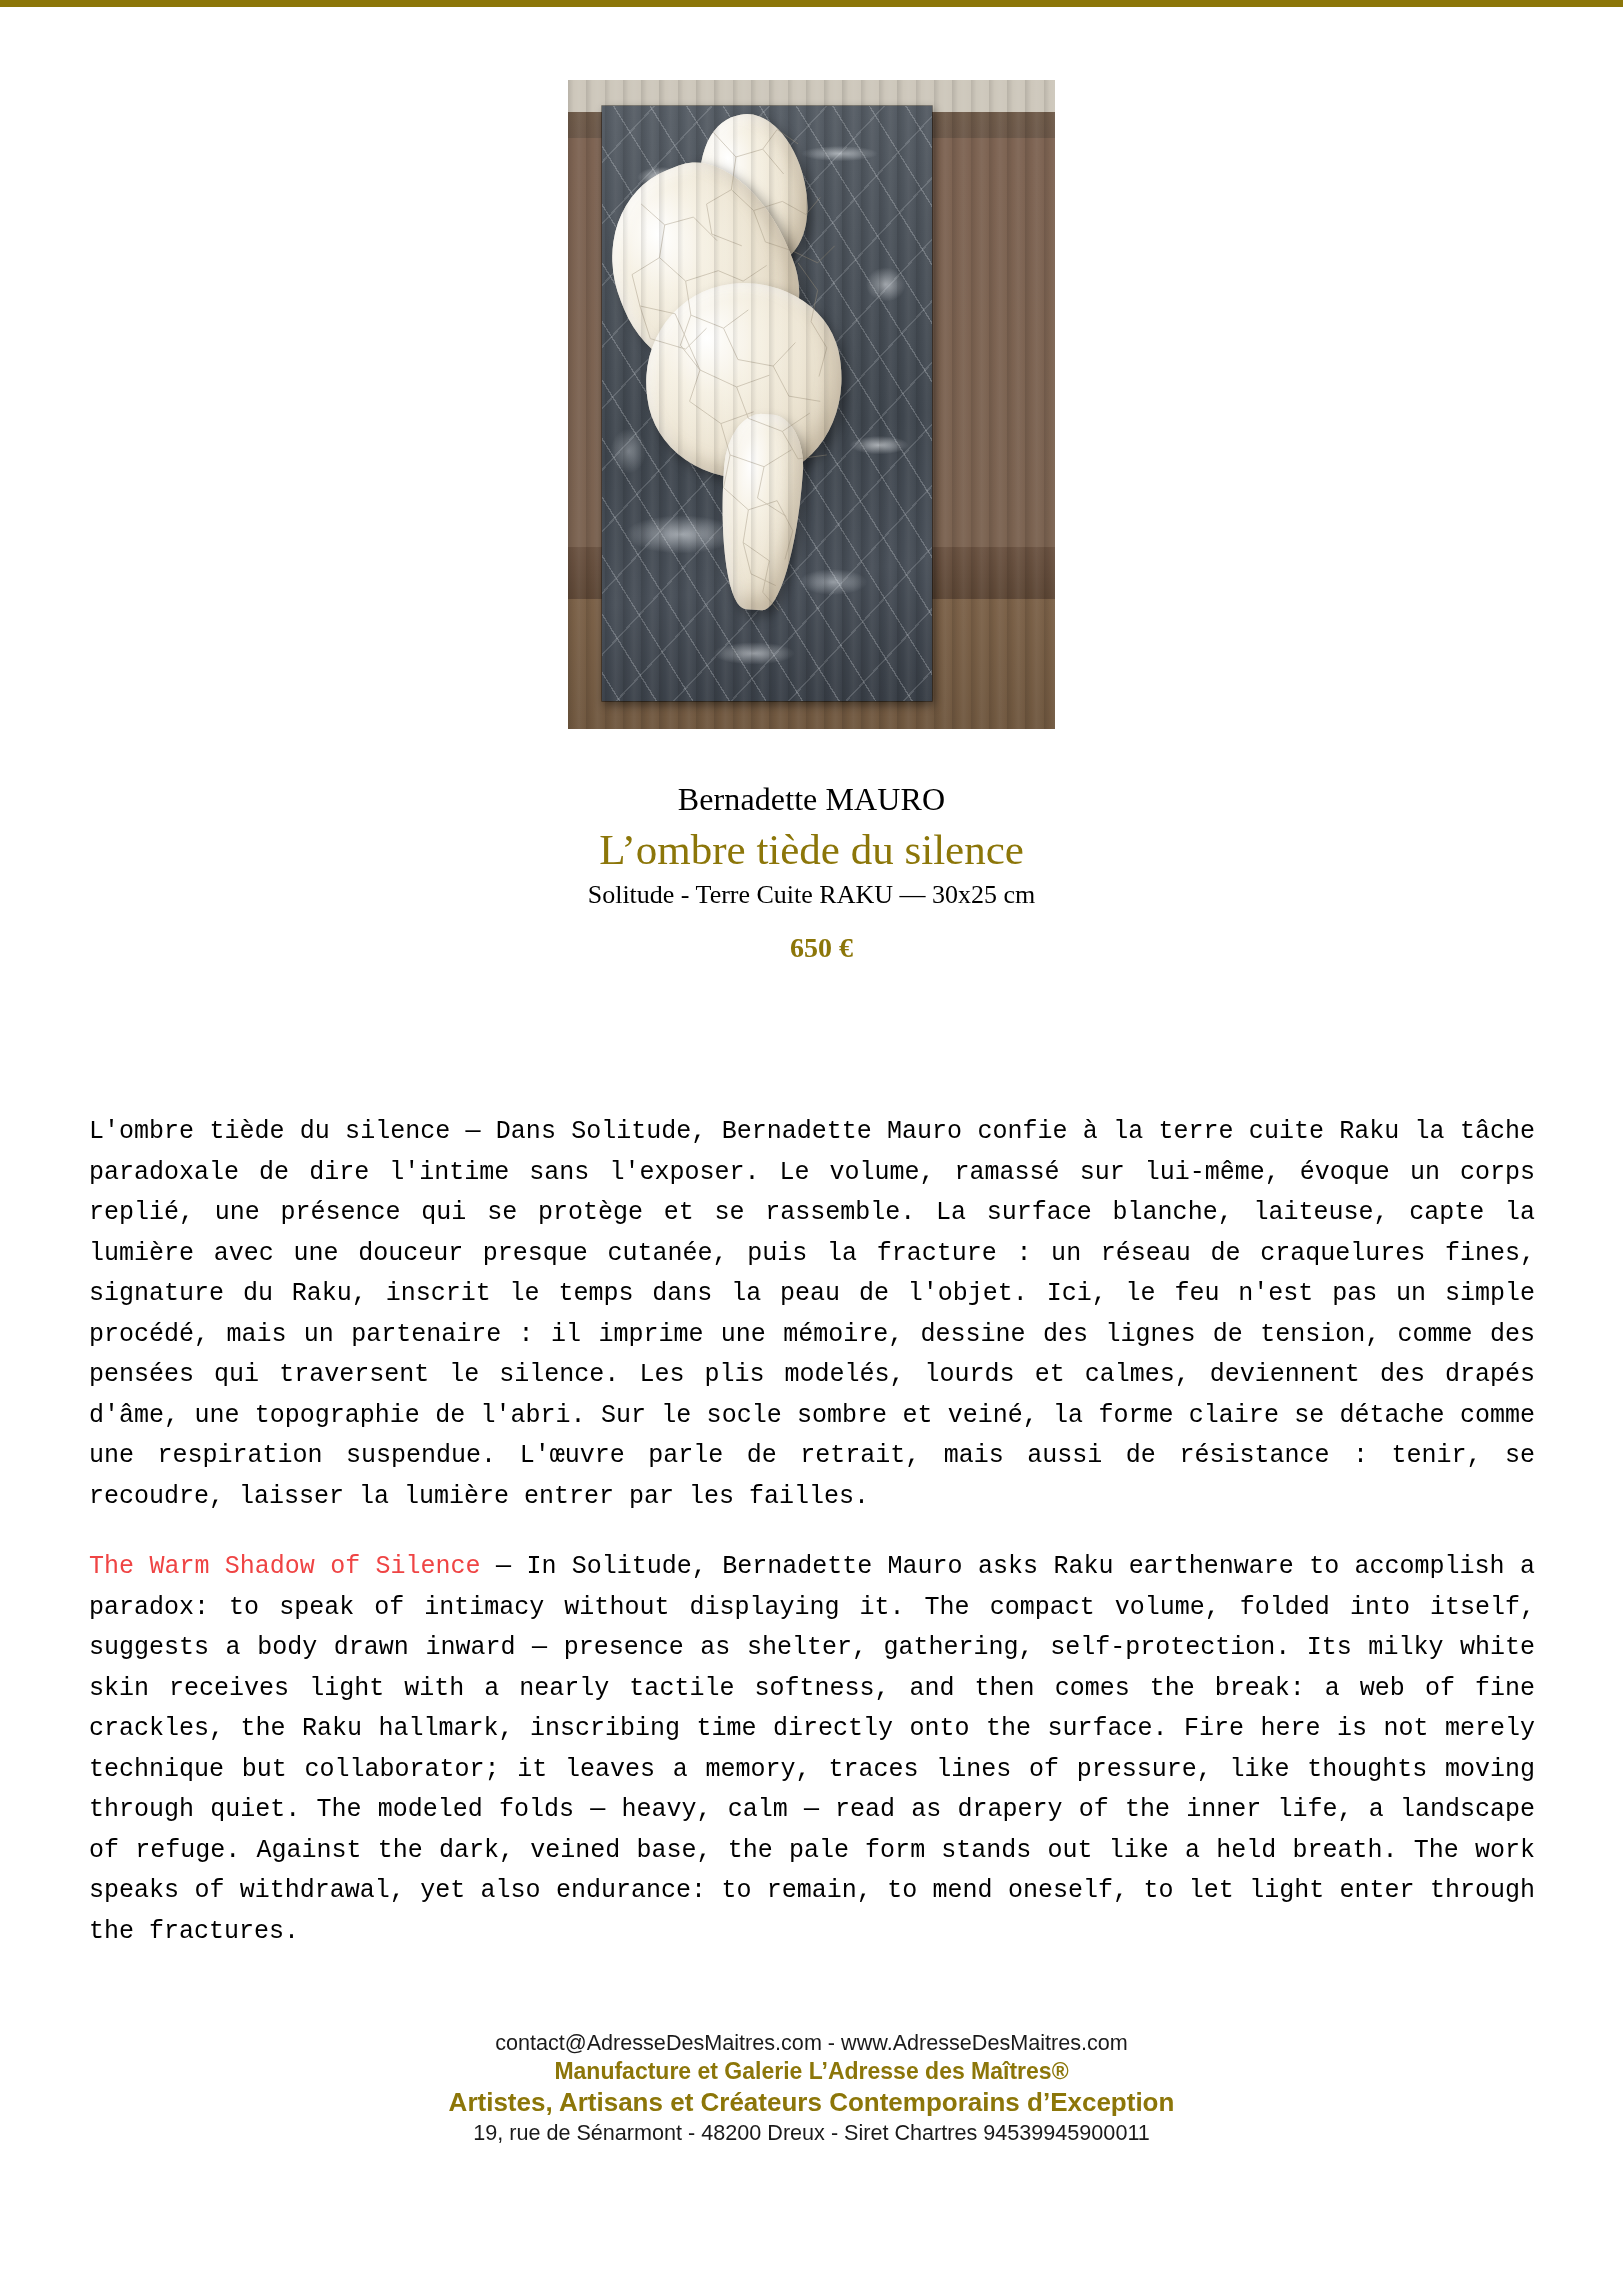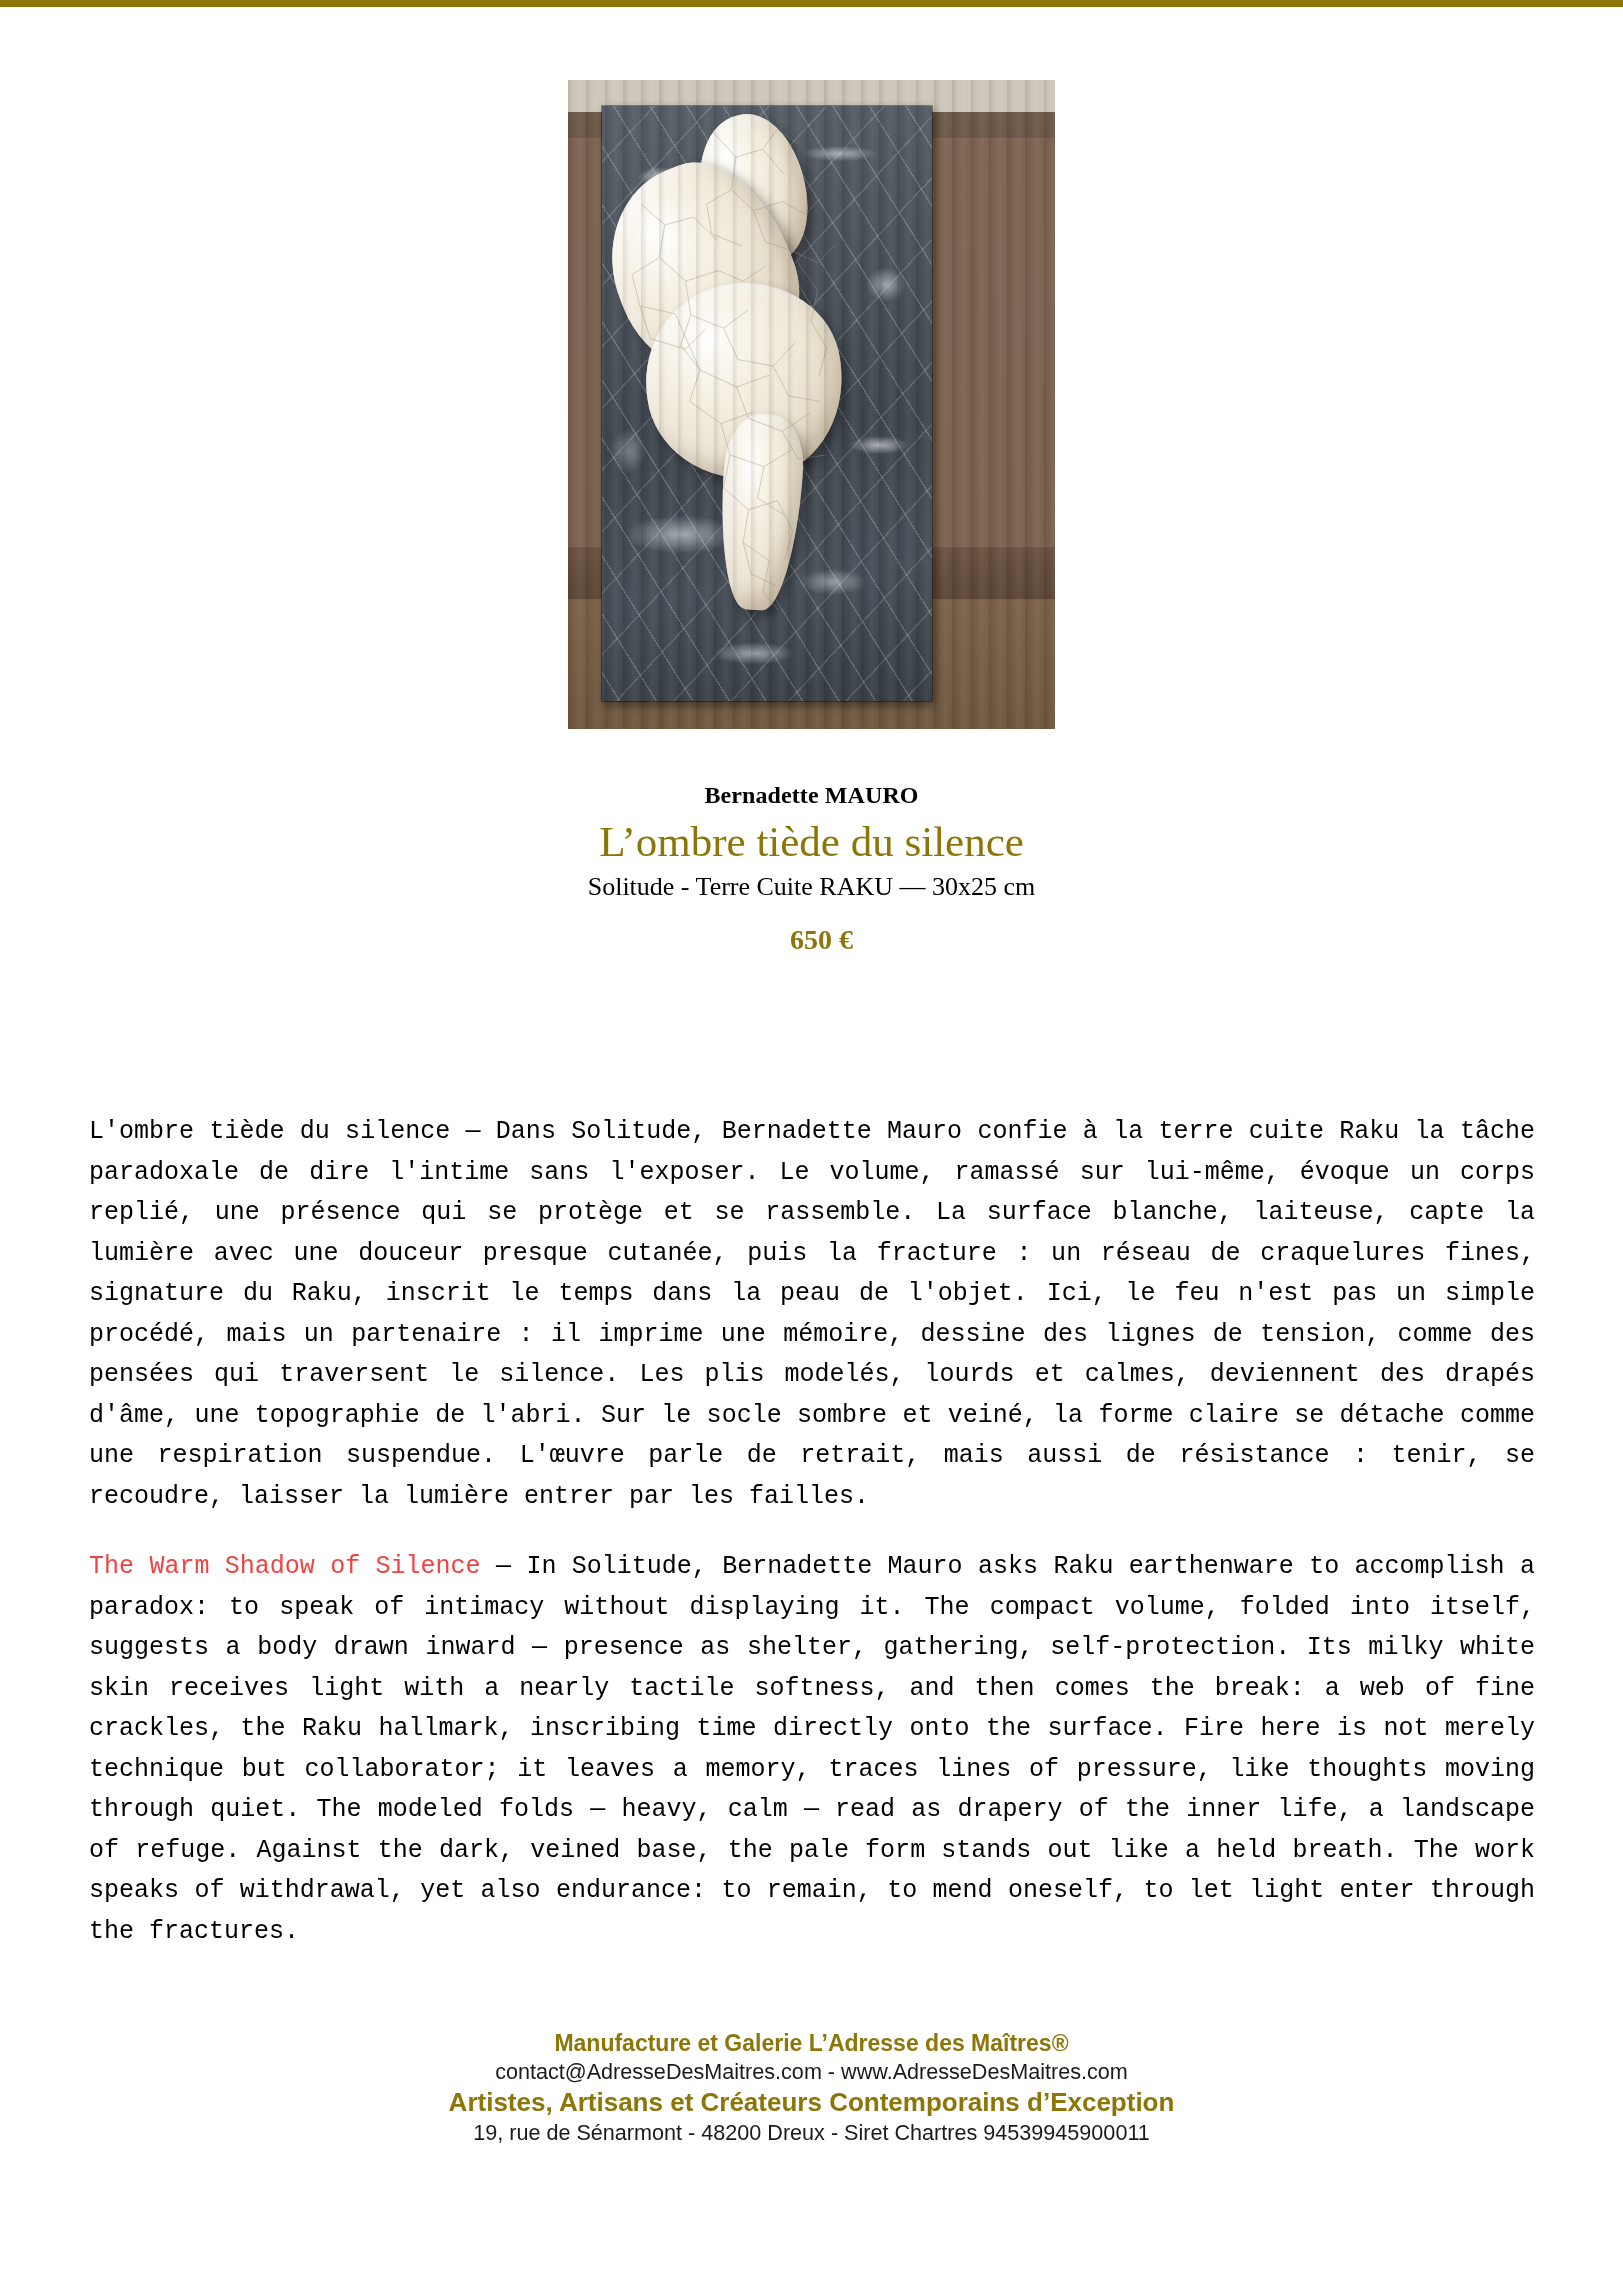--- a/index.html
+++ b/index.html
@@ -142,22 +142,22 @@
 
   
   .titles {
     position: absolute;
     left: 0;
     top: 783px;
     width: 1623px;
     text-align: center;
   }
   .artist {
-    font-size: 24px;
-    font-weight: bold;
+    font-size: 32px;
+    font-weight: normal;
     letter-spacing: 0.1px;
     line-height: 1.0;
     margin-bottom: 11.8px;
   }
   .artwork-title {
     font-size: 43px;
     font-weight: normal;
     color: #8c7609;
     line-height: 1.05;
     margin-bottom: 9.2px;
@@ -286,20 +286,20 @@
   <div class="price">650 €</div>
 </div>
 
 <div class="body-copy">
   <p class="para para-fr">L'ombre tiède du silence — Dans Solitude, Bernadette Mauro confie à la terre cuite Raku la tâche paradoxale de dire l'intime sans l'exposer. Le volume, ramassé sur lui-même, évoque un corps replié, une présence qui se protège et se rassemble. La surface blanche, laiteuse, capte la lumière avec une douceur presque cutanée, puis la fracture : un réseau de craquelures fines, signature du Raku, inscrit le temps dans la peau de l'objet. Ici, le feu n'est pas un simple procédé, mais un partenaire : il imprime une mémoire, dessine des lignes de tension, comme des pensées qui traversent le silence. Les plis modelés, lourds et calmes, deviennent des drapés d'âme, une topographie de l'abri. Sur le socle sombre et veiné, la forme claire se détache comme une respiration suspendue. L'œuvre parle de retrait, mais aussi de résistance : tenir, se recoudre, laisser la lumière entrer par les failles.</p>
   <p class="para para-en"><span class="lead-en">The Warm Shadow of Silence</span><span> — In Solitude, Bernadette Mauro asks Raku earthenware to accomplish a paradox: to speak of intimacy without displaying it. The compact volume, folded into itself, suggests a body drawn inward — presence as shelter, gathering, self-protection. Its milky white skin receives light with a nearly tactile softness, and then comes the break: a web of fine crackles, the Raku hallmark, inscribing time directly onto the surface. Fire here is not merely technique but collaborator; it leaves a memory, traces lines of pressure, like thoughts moving through quiet. The modeled folds — heavy, calm — read as drapery of the inner life, a landscape of refuge. Against the dark, veined base, the pale form stands out like a held breath. The work speaks of withdrawal, yet also endurance: to remain, to mend oneself, to let light enter through the fractures.</span></p>
 </div>
 
 <div class="footer">
   <div class="footer-text">
+    <div class="f-line f-dark">contact@AdresseDesMaitres.com - www.AdresseDesMaitres.com</div>
     <div class="f-line f-gold">Manufacture et Galerie L’Adresse des Maîtres®</div>
-    <div class="f-line f-dark">contact@AdresseDesMaitres.com - www.AdresseDesMaitres.com</div>
     <div class="f-line f-gold-2">Artistes, Artisans et Créateurs Contemporains d’Exception</div>
     <div class="f-line f-dark">19, rue de Sénarmont - 48200 Dreux - Siret Chartres 94539945900011</div>
   </div>
 
 </div>
 
 
 </body></html>

